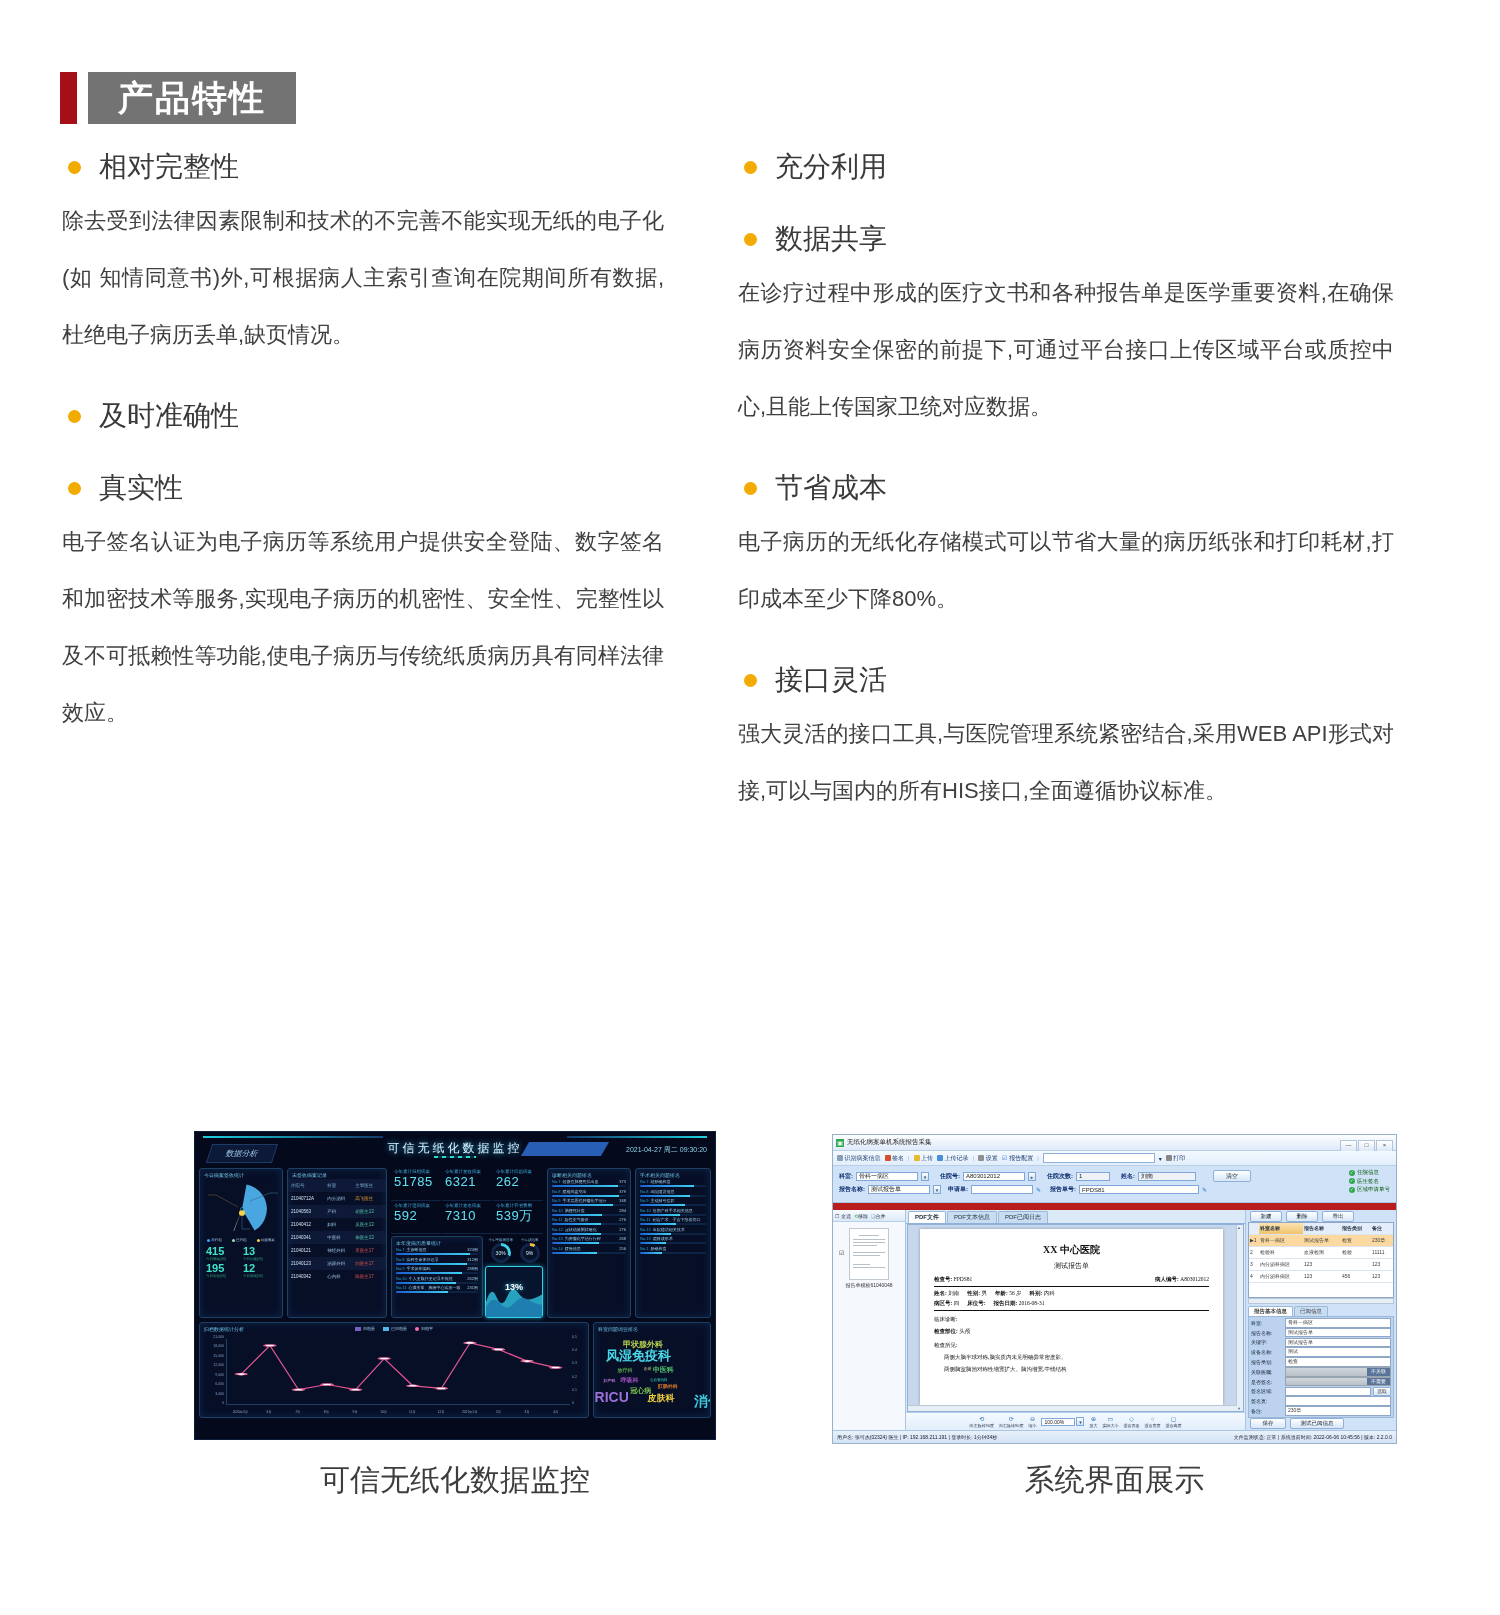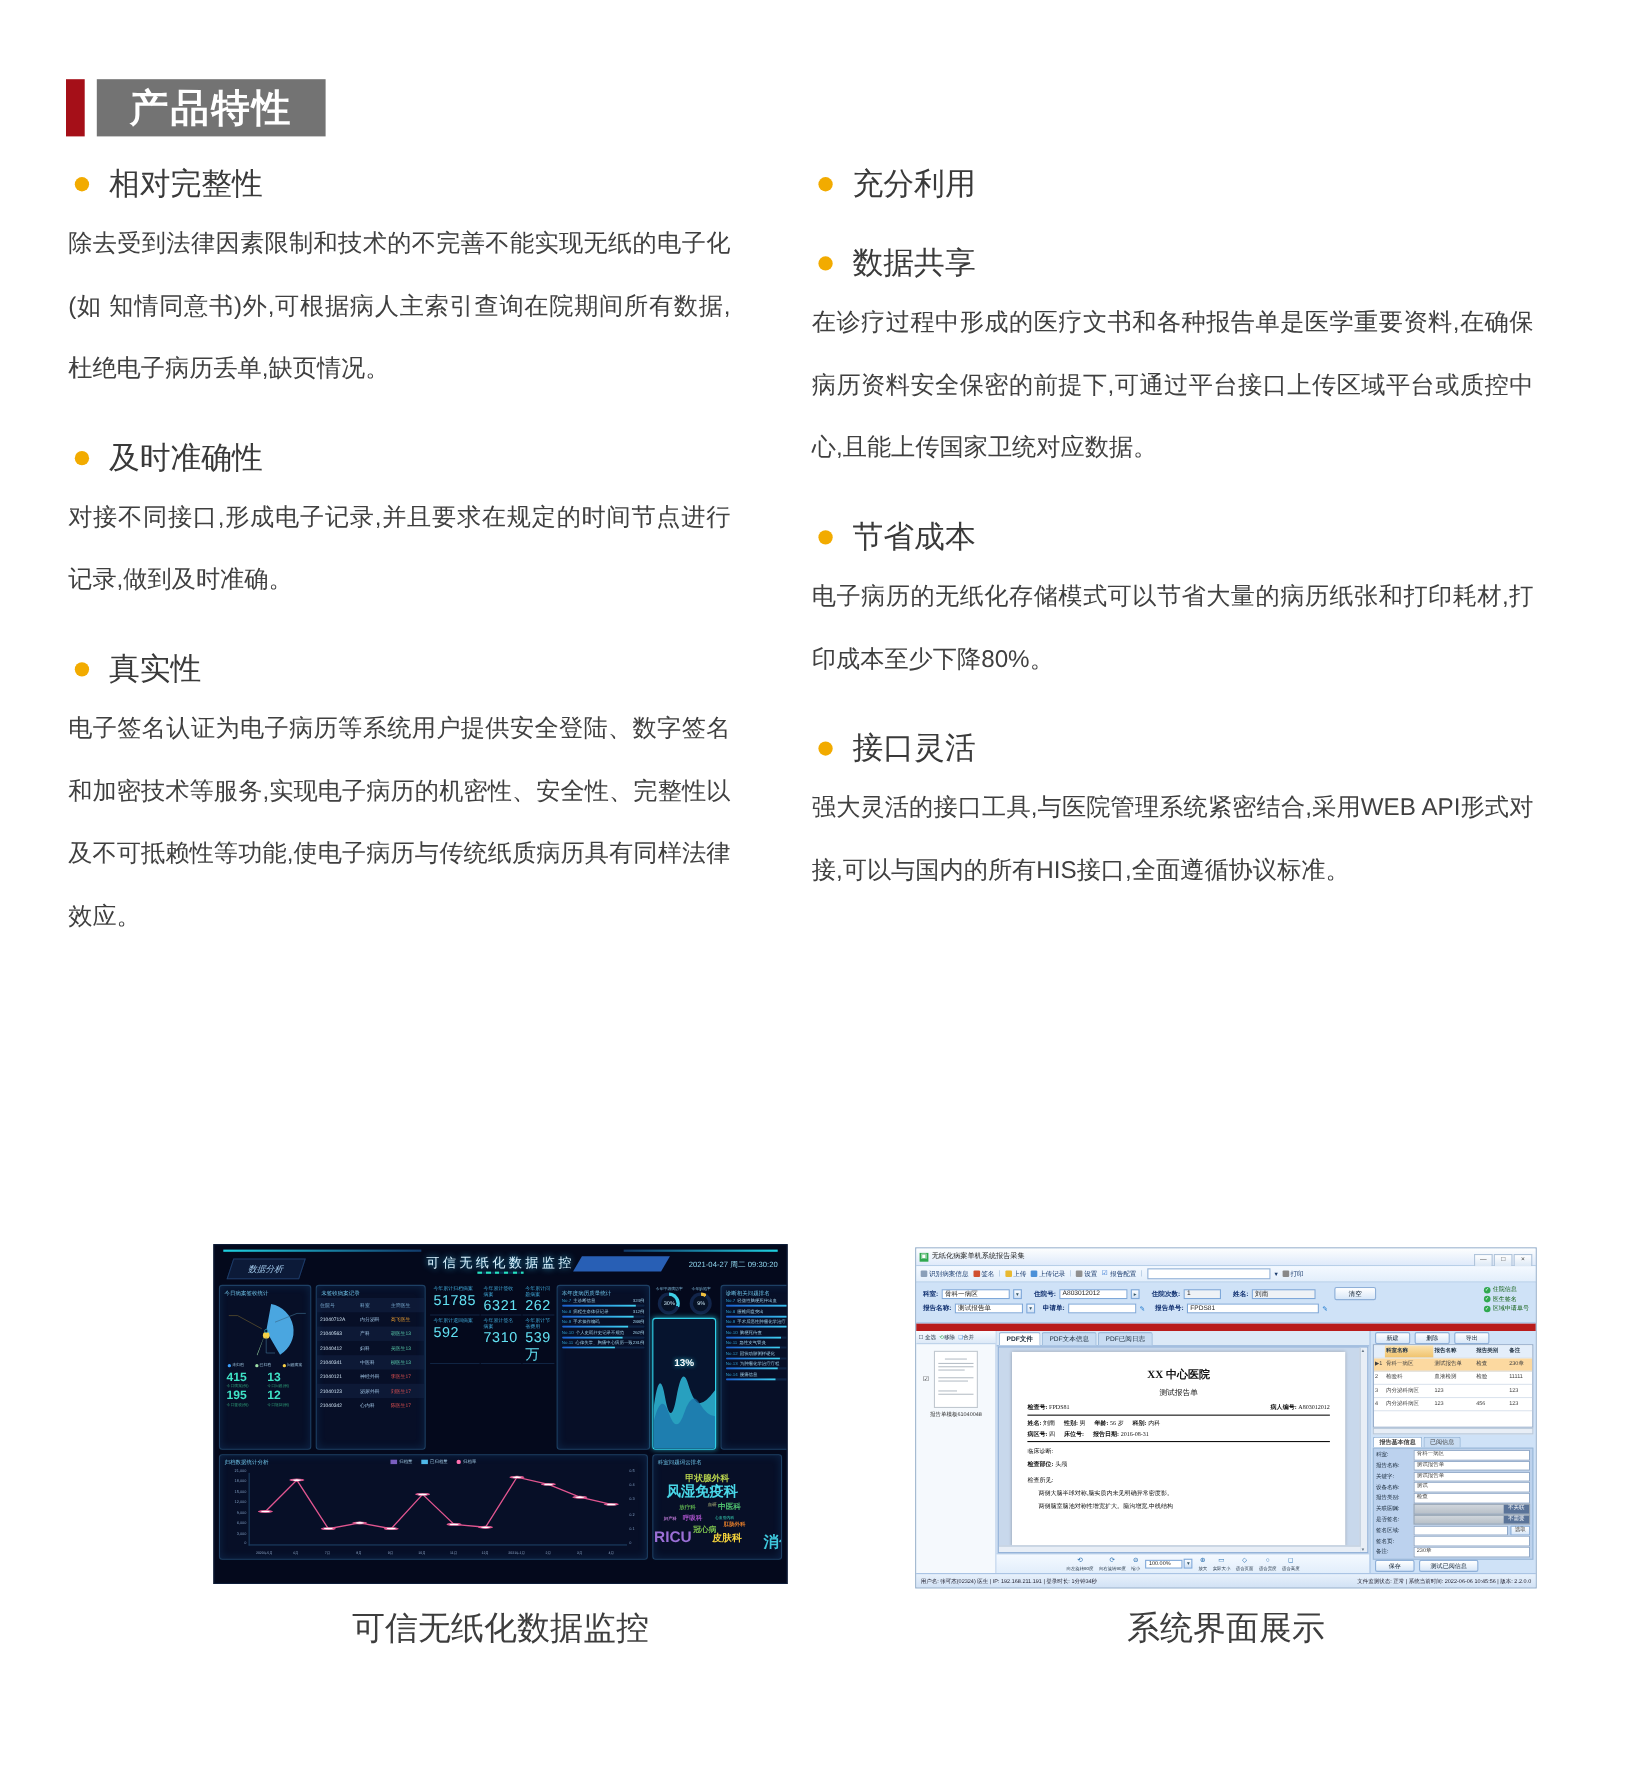--- a/index.html
+++ b/index.html
@@ -41,21 +41,21 @@
   .db-para{position:absolute;right:110px;top:10px;width:80px;height:14px;background:#2f6fd0;
       transform:skewX(-30deg);opacity:.85;}
   .db-date{position:absolute;right:8px;top:13px;color:#8fd4ec;font-size:7px;}
   .db-body{display:flex;gap:4px;padding:2px 4px 0 4px;height:150px;}
   .db-bottom{display:flex;gap:4px;padding:4px;height:96px;}
   .db-panel{background:rgba(9,18,42,.8);border:1px solid #1d4064;border-radius:3px;
       box-shadow:inset 0 0 8px rgba(40,140,220,.18);box-sizing:border-box;overflow:hidden;position:relative;}
   .ph{font-size:5px;color:#6fc4e8;padding:3px 4px 1px 4px;white-space:nowrap;}
   .p-today{flex:0 0 84px;}
   .p-table{flex:0 0 100px;}
-  .db-mid{flex:0 0 152px;display:flex;flex-direction:row;gap:2px;justify-content:center;}
+  .db-mid{flex:0 0 152px;display:flex;flex-direction:column;gap:2px;justify-content:center;}
   .p-rank{flex:0 0 84px;}
   .p-rank2{flex:1 1 70px;min-width:0;}
   
   .fan-wrap{height:58px;position:relative;}
   .db-legend{display:flex;justify-content:space-around;padding:1px 2px;}
   .db-legend .li{display:flex;align-items:center;font-size:3.5px;color:#9fc6e0;gap:1px;}
   .dot{width:3px;height:3px;border-radius:50%;}
   .db-stats{display:grid;grid-template-columns:1fr 1fr;gap:1px 4px;padding:2px 6px;}
   .st-v{font-size:11px;color:#3fe3c6;font-weight:bold;line-height:12px;}
   .st-l{font-size:3.5px;color:#2f9f78;}
@@ -219,21 +219,20 @@
           <span class="bullet"></span>
           <div class="f-title">相对完整性</div>
         </div>
         <p>除去受到法律因素限制和技术的不完善不能实现无纸的电子化(如 知情同意书)外,可根据病人主索引查询在院期间所有数据,杜绝电子病历丢单,缺页情况。</p>
       </div>
       <div class="feature">
         <div class="f-head">
           <span class="bullet"></span>
           <div class="f-title">及时准确性</div>
         </div>
-        <p>对接不同接口,形成电子记录,并且要求在规定的时间节点进行记录,做到及时准确。</p>
       </div>
       <div class="feature">
         <div class="f-head">
           <span class="bullet"></span>
           <div class="f-title">真实性</div>
         </div>
         <p>电子签名认证为电子病历等系统用户提供安全登陆、数字签名和加密技术等服务,实现电子病历的机密性、安全性、完整性以及不可抵赖性等功能,使电子病历与传统纸质病历具有同样法律效应。</p>
       </div>
     </div>
   <div class="col col-right">

